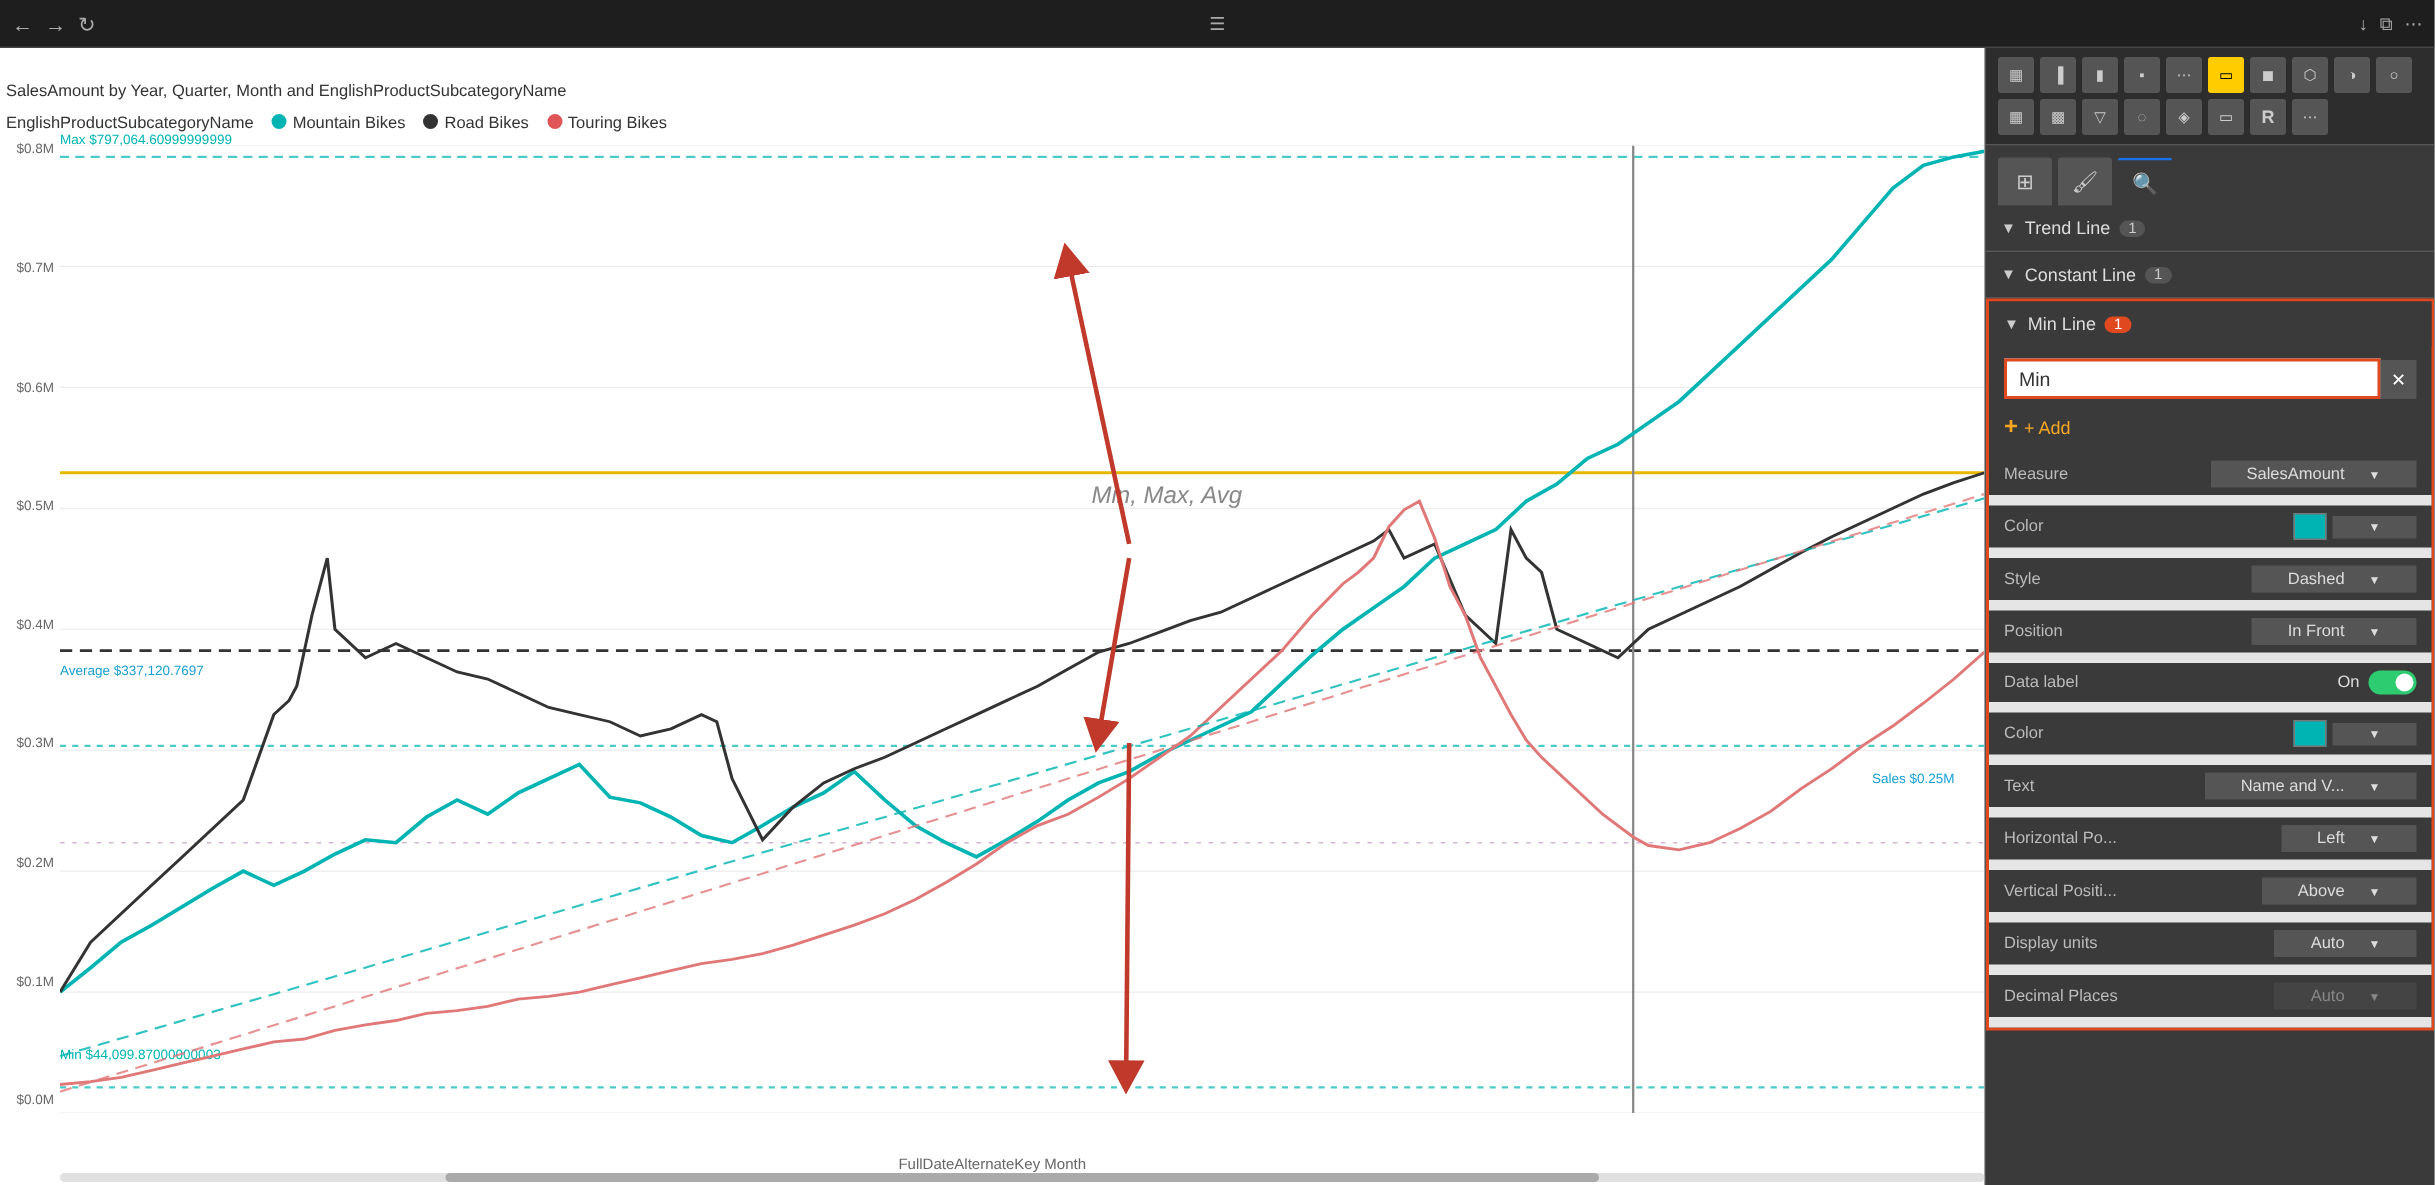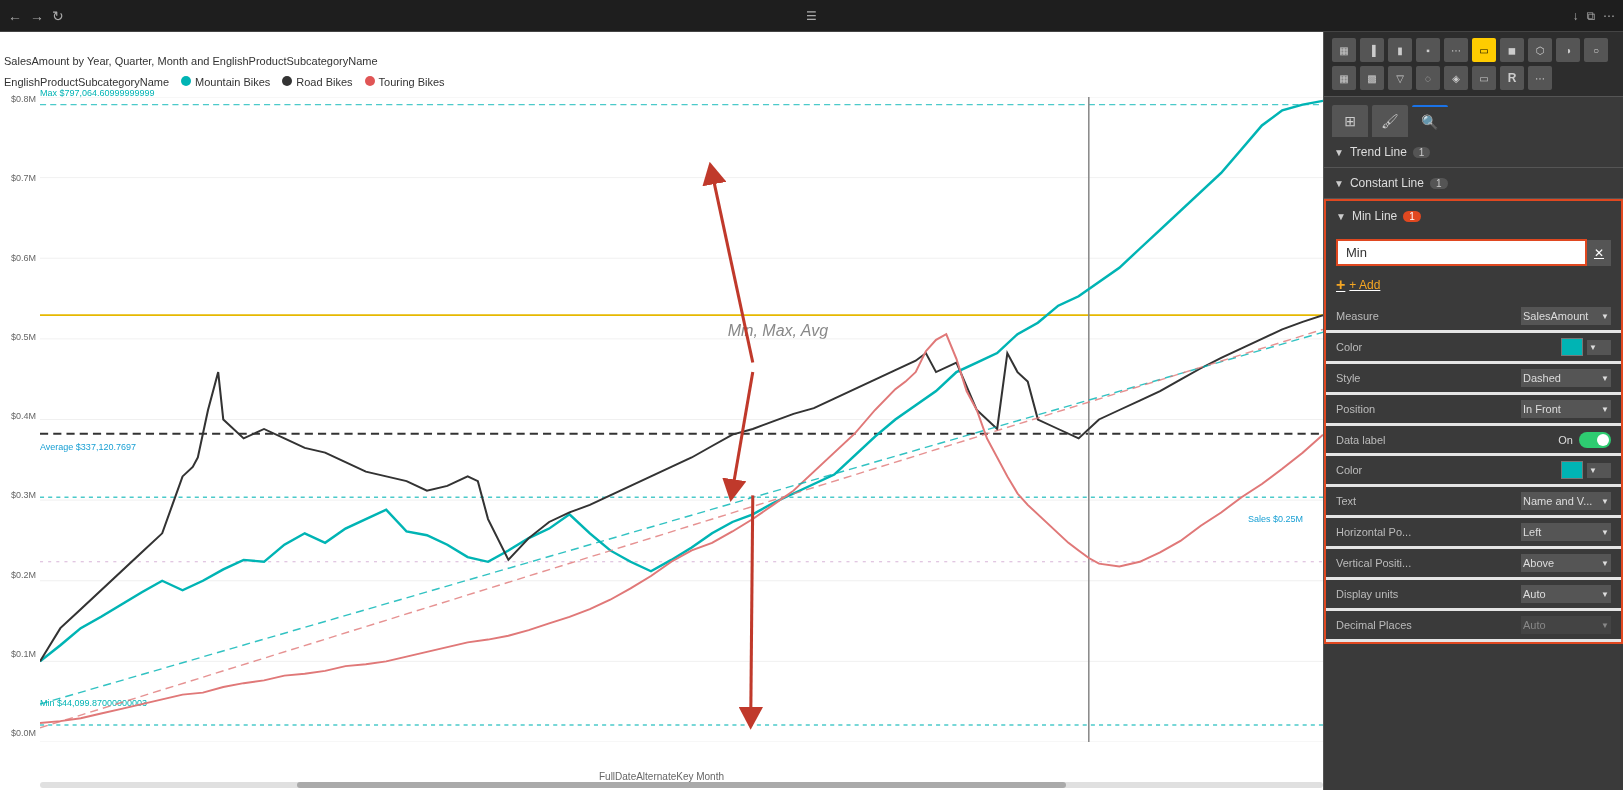--- a/index.html
+++ b/index.html
@@ -46,25 +46,25 @@
     .min-line-header { display: flex; align-items: center; padding: 8px 10px; background: #3a3a3a; }
     .min-line-header .chevron { margin-right: 6px; font-size: 10px; color: #ccc; }
 
     .input-row { display: flex; align-items: center; margin-bottom: 6px; }
     .min-input { flex: 1; background: #fff; color: #333; border: 2px solid #e04820; padding: 4px 8px; font-size: 13px; }
     .min-input-close { width: 24px; height: 26px; background: #555; color: #fff; border: none; cursor: pointer; display: flex; align-items: center; justify-content: center; font-size: 12px; }
 
     .add-btn { display: flex; align-items: center; gap: 4px; color: #f5a623; font-size: 12px; padding: 4px 0; cursor: pointer; }
     .add-plus { font-size: 16px; font-weight: bold; }
 
-    .prop-row { display: flex; align-items: center; padding: 5px 10px; border-bottom: 3px solid #e5e5e5; min-height: 30px; }
+    .prop-row { display: flex; align-items: center; padding: 5px 10px; border-bottom: 7px solid #e5e5e5; min-height: 30px; }
     .prop-label { color: #bbb; font-size: 11px; flex: 0 0 120px; }
     .prop-value { flex: 1; display: flex; align-items: center; justify-content: flex-end; }
 
-    .dropdown-btn { background: #555; color: #ddd; border: none; padding: 3px 2px; font-size: 11px; cursor: pointer; display: flex; align-items: center; gap: 0; min-width: 90px; justify-content: space-between; }
+    .dropdown-btn { background: #555; color: #ddd; border: none; padding: 3px 24px; font-size: 11px; cursor: pointer; display: flex; align-items: center; gap: 16px; min-width: 90px; justify-content: space-between; }
     .dropdown-btn .arrow { font-size: 8px; }
 
     .color-box { width: 22px; height: 18px; background: #2ecc71; border: 1px solid #777; margin-right: 4px; }
     .color-box-teal { background: #00b4b4; }
 
     .transparency-row { display: flex; align-items: center; gap: 6px; }
     .trans-val { color: #ddd; font-size: 11px; min-width: 24px; }
     .trans-pct { color: #aaa; font-size: 10px; }
     input[type=range] { width: 70px; accent-color: #1a73e8; }
 
@@ -270,21 +270,21 @@
         <span class="section-badge">1</span>
       </div>
 
       <div class="min-line-section">
         <div class="min-line-header">
           <span class="chevron">▼</span>
           <span class="section-title">Min Line</span>
           <span class="section-badge active">1</span>
         </div>
 
-        <div style="padding:8px 10px 4px;text-decoration:underline;">
+        <div style="padding:8px 10px 4px;">
 
           <div class="input-row">
             <input class="min-input" type="text" value="Min" style="">
             <button class="min-input-close">✕</button>
           </div>
 
           <div class="add-btn">
             <span class="add-plus">+</span>
             <span>+ Add</span>
           </div>

